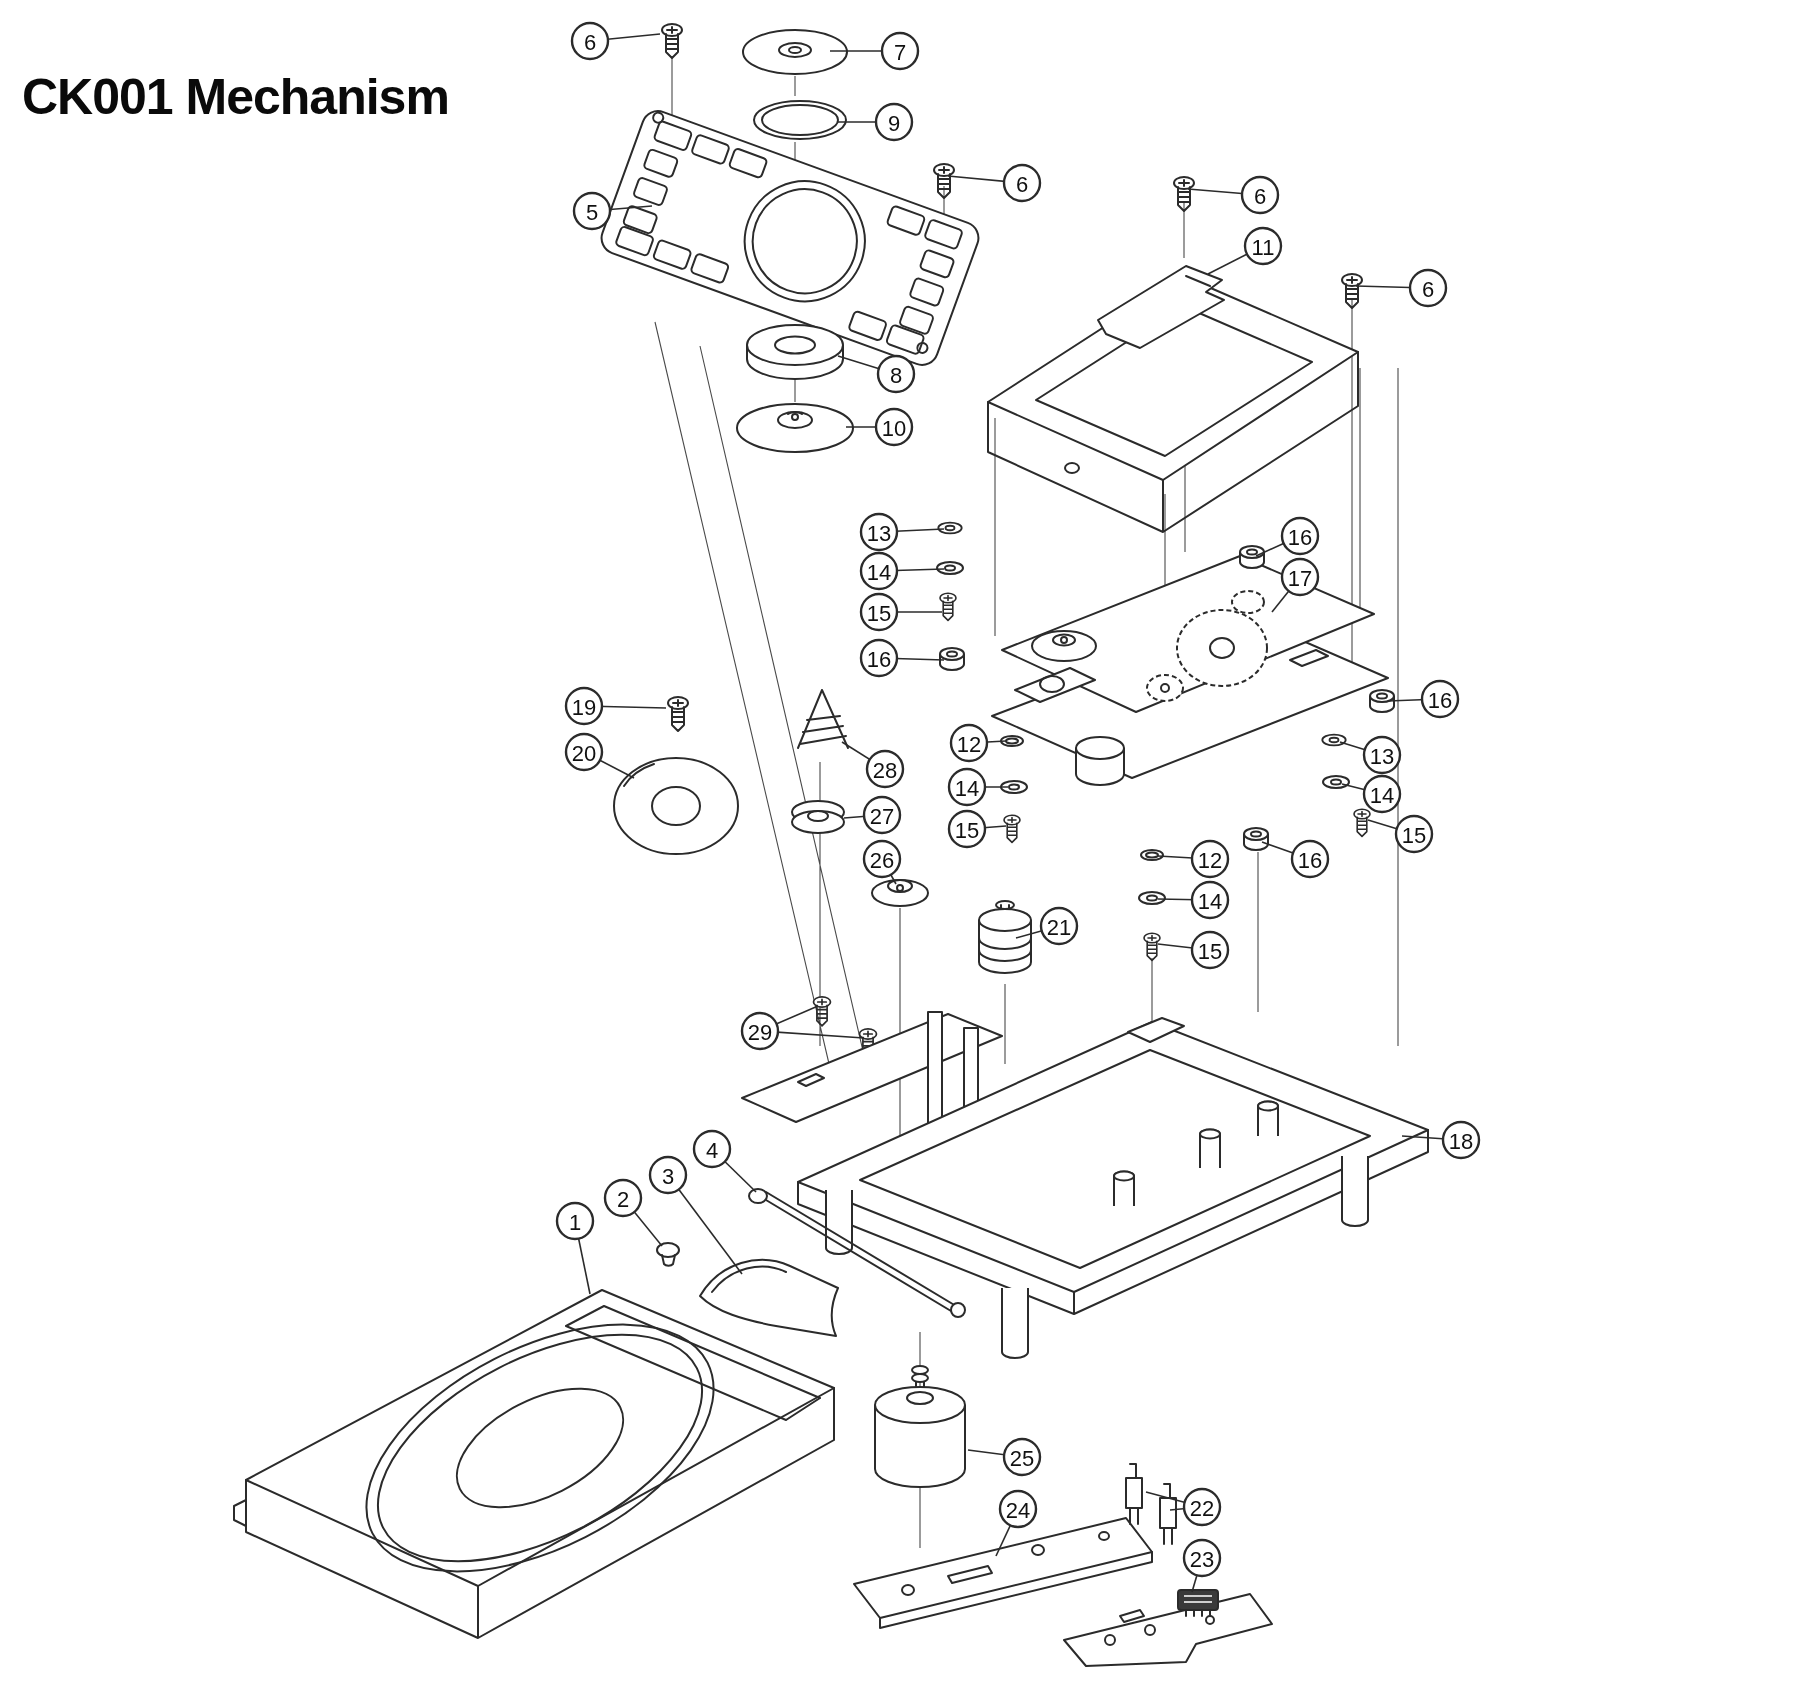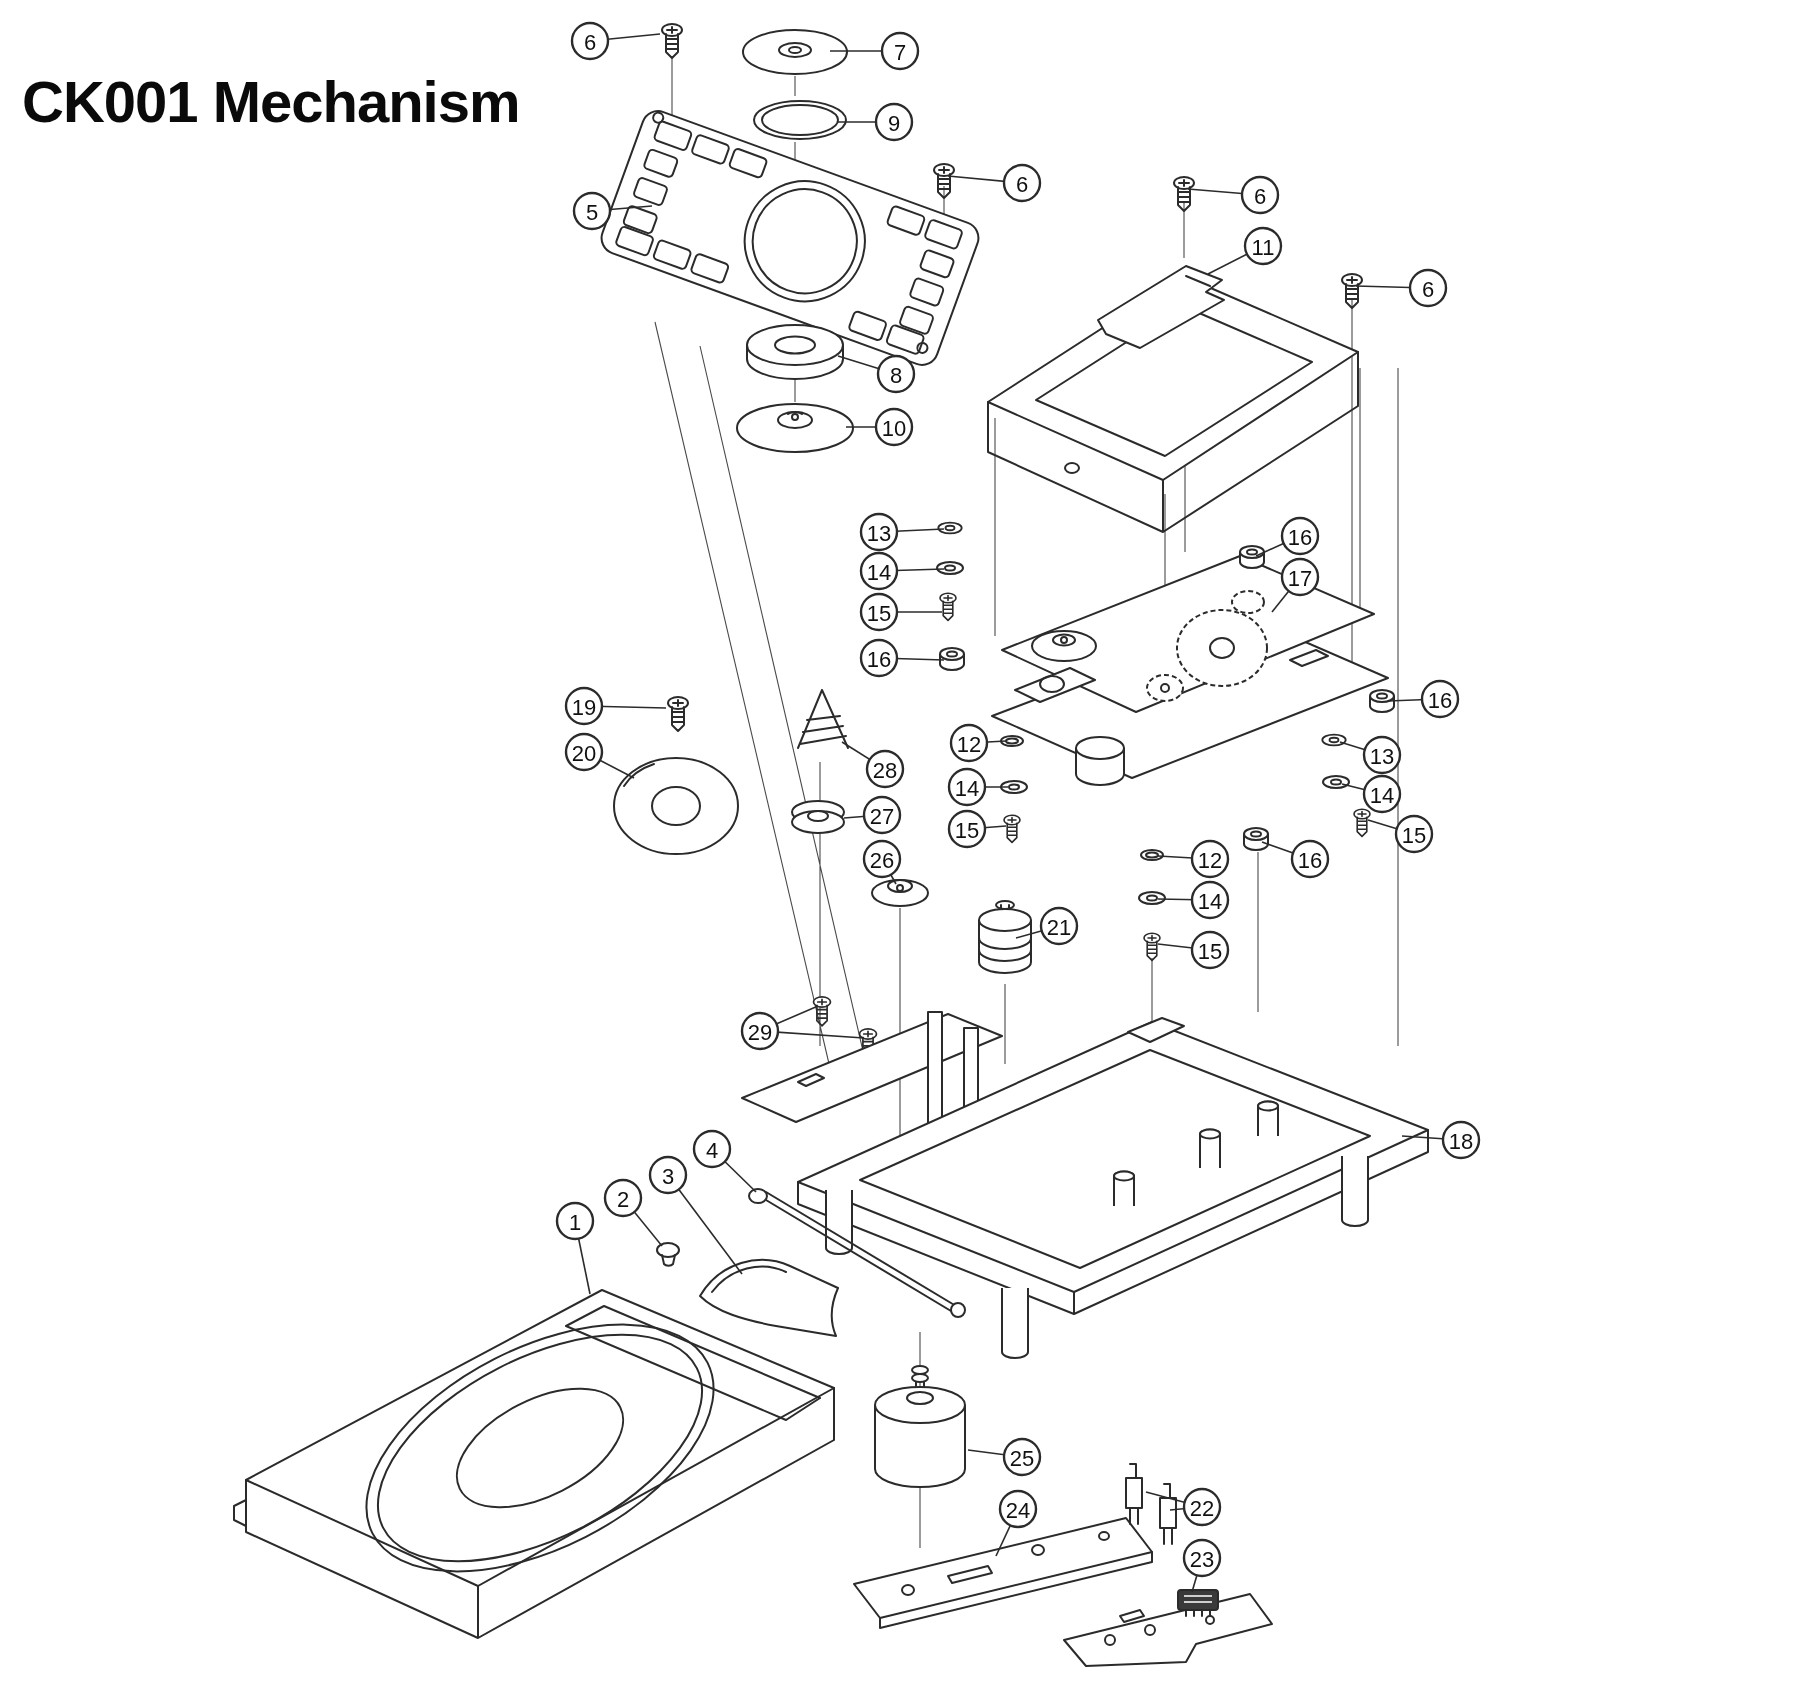--- a/index.html
+++ b/index.html
@@ -2,21 +2,21 @@
 <html><head>
 <meta charset="utf-8">
 <style>
   html,body { margin:0; padding:0; background:#ffffff; }
   .canvas {
     position:relative; width:1800px; height:1694px; background:#fff;
     font-family:"Liberation Sans", sans-serif; overflow:hidden;
   }
   .title {
     position:absolute; left:22px; top:68px;
-    font-size:58px; font-weight:700; color:#0a0a0a; letter-spacing:-1px;
+    font-size:50px; font-weight:700; color:#0a0a0a; letter-spacing:-1px;
     white-space:nowrap;
   }
   svg.diagram { position:absolute; left:0; top:0; }
   
   .ln   { fill:none; stroke:#2b2b2b; stroke-width:2; stroke-linecap:round; stroke-linejoin:round; }
   .fw   { fill:#ffffff; stroke:#2b2b2b; stroke-width:2; stroke-linejoin:round; }
   .cl   { fill:none; stroke:#4a4a4a; stroke-width:1.1; }
   .gear { fill:#ffffff; stroke:#2b2b2b; stroke-width:2; stroke-dasharray:5 3; }
   .leader { stroke:#2b2b2b; stroke-width:1.6; }
   .balloon { fill:#ffffff; stroke:#2b2b2b; stroke-width:2.4; }

